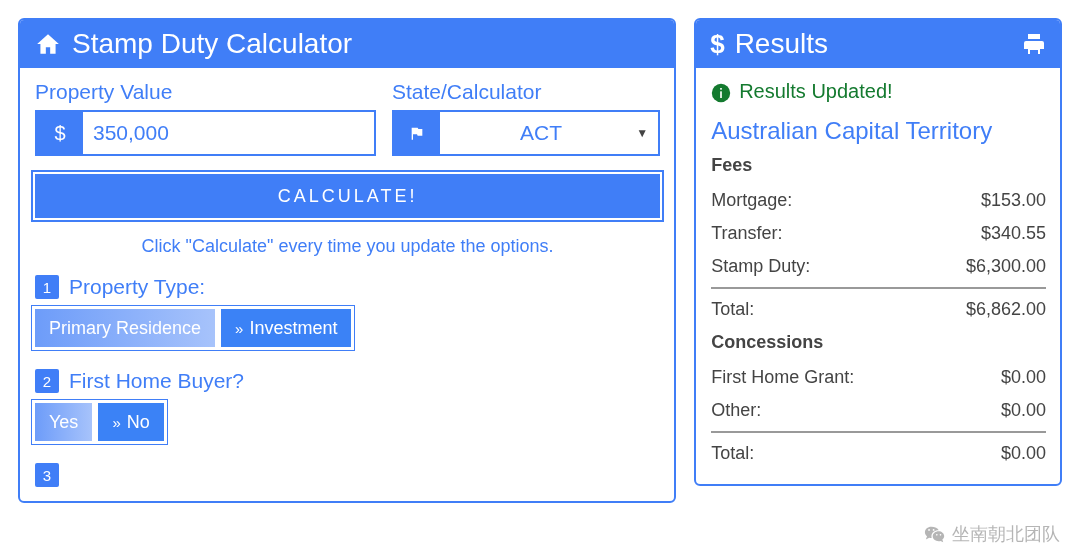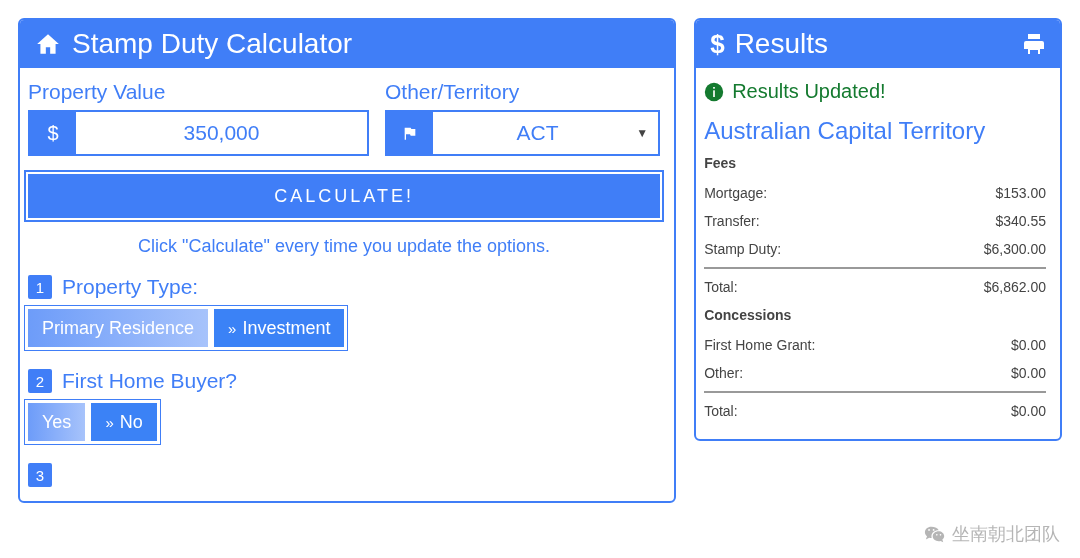--- a/index.html
+++ b/index.html
@@ -33,21 +33,21 @@
     gap: 10px;
     position: relative;
   }
   .panel-header .print-icon {
     position: absolute;
     right: 14px;
     top: 50%;
     transform: translateY(-50%);
   }
   .panel-body {
-    padding: 12px 14px 14px 8px;
+    padding: 12px 14px 14px 15px;
     color: #407ef7;
   }
   .row {
     display: flex;
     gap: 16px;
   }
   .col { flex: 1; }
   .label {
     font-size: 21px;
     margin-bottom: 6px;
@@ -69,21 +69,21 @@
     justify-content: center;
     font-size: 20px;
   }
   .input-field {
     flex: 1;
     border: none;
     outline: none;
     padding: 0 10px;
     font-size: 21px;
     color: #407ef7;
-    text-align: center;
+    text-align: left;
     font-family: inherit;
   }
   .select-wrap {
     flex: 1;
     position: relative;
     display: flex;
     align-items: center;
     padding: 0 30px 0 14px;
     font-size: 21px;
     color: #407ef7;
@@ -162,32 +162,32 @@
     background: #3b82f6;
   }
   .opt.inactive::before {
     content: "»";
     margin-right: 6px;
     font-size: 15px;
   }
   
   .res-status {
     display: flex;
-    align-items: center;
+    align-items: flex-end;
     gap: 8px;
     color: #147a2f;
     font-size: 20px;
     margin-bottom: 14px;
   }
   .res-title {
     font-size: 24px;
     color: #407ef7;
     margin-bottom: 10px;
   }
-  .res-body { color: #444; font-size: 14px; }
+  .res-body { color: #444; font-size: 18px; }
   .res-sub {
     font-weight: bold;
     margin: 6px 0 8px 0;
   }
   .res-line {
     display: flex;
     justify-content: space-between;
     padding: 6px 0;
     gap: 32px;
   }
@@ -226,21 +226,21 @@
     <div class="panel-body">
       <div class="row">
         <div class="col">
           <span class="label">Property Value</span>
           <div class="input-group">
             <div class="input-addon">$</div>
             <input class="input-field" value="350,000" style="">
           </div>
         </div>
         <div class="col">
-          <span class="label">Other/Territory</span>
+          <span class="label">State/Calculator</span>
           <div class="input-group">
             <div class="input-addon">
               <svg width="20" height="16" viewBox="0 0 24 24" fill="#fff">
                   <path d="M4 2v20h2v-8h6l1 2h7V6h-6l-1-2H4z"></path>
                 </svg>
             </div>
             <div class="select-wrap">
               <span>ACT</span>
               <span class="select-caret">▼</span>
             </div>

